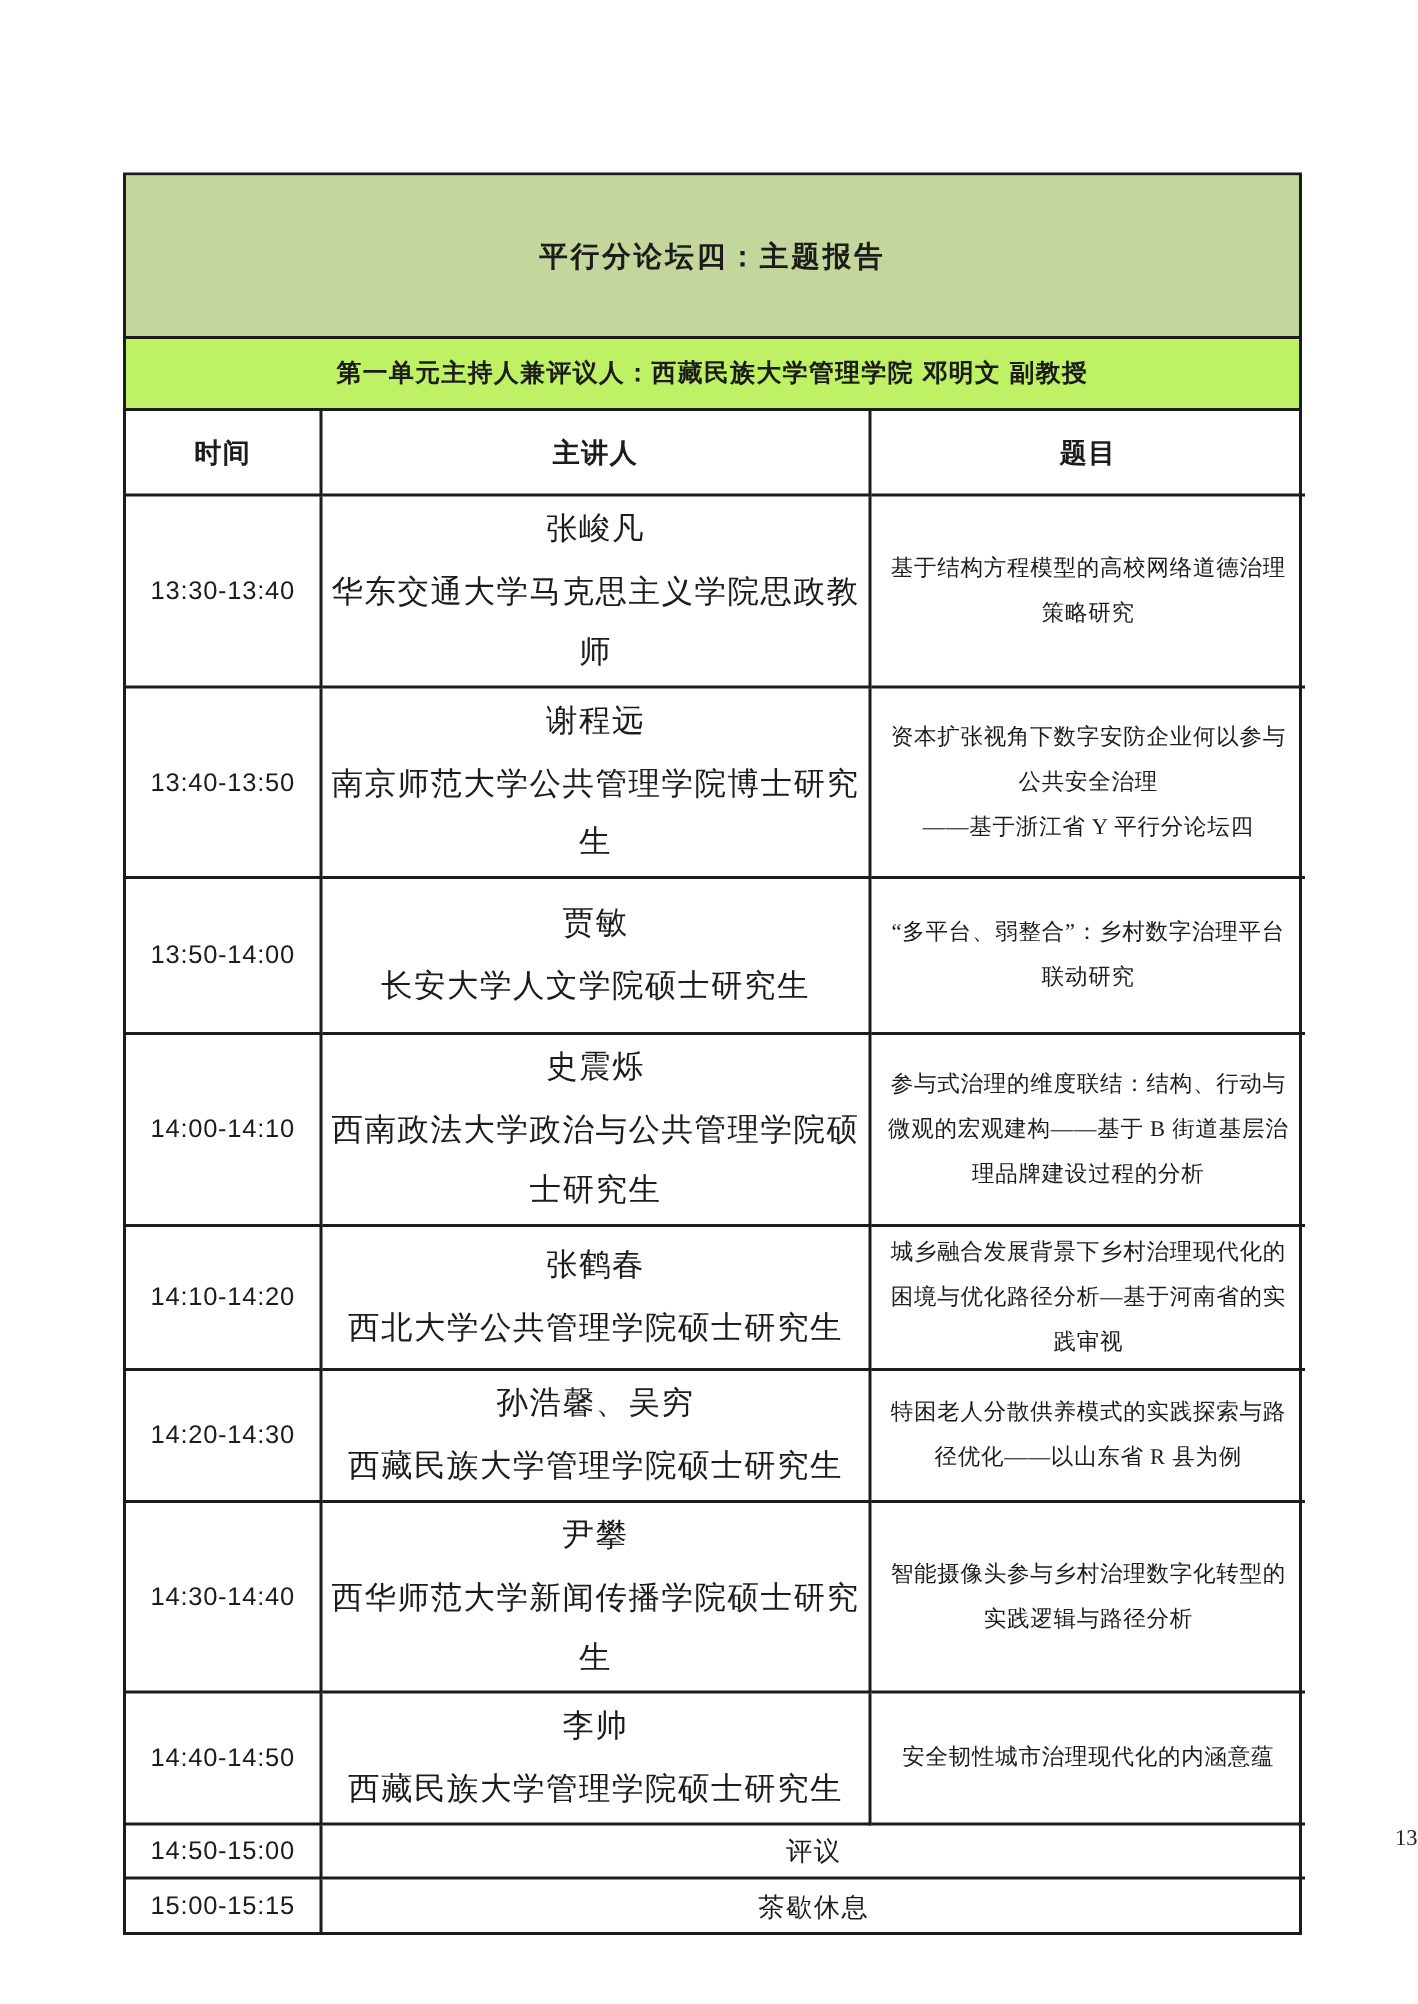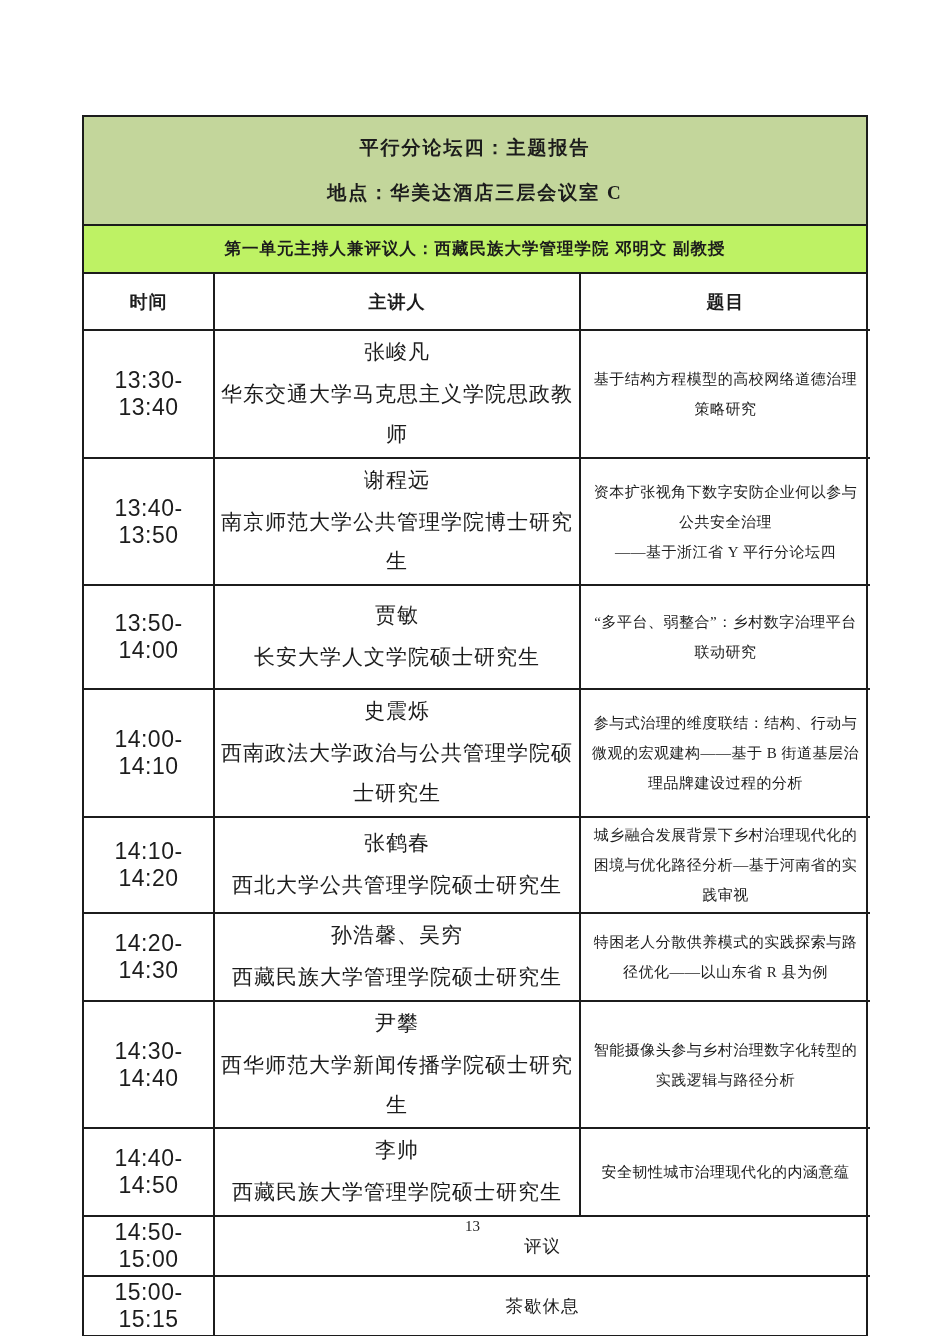--- a/index.html
+++ b/index.html
@@ -76,21 +76,21 @@
 
   table.schedule th {
     font-family: "Liberation Sans", "DejaVu Sans", sans-serif;
     font-weight: bold;
     font-size: 18px;
     height: 56px;
     letter-spacing: 1px;
   }
   td.time {
     font-family: "Liberation Sans", "DejaVu Sans", sans-serif;
-    font-size: 23px;
+    font-size: 17px;
     letter-spacing: 0.5px;
   }
   td.speaker {
     font-size: 21px;
     line-height: 1.9;
     letter-spacing: 1px;
   }
   td.speaker .sname { margin-bottom: 2px; }
   td.title-cell {
     font-size: 15px;
@@ -110,35 +110,34 @@
   tr.h90  { height: 90px; }
   tr.h85  { height: 85px; }
   tr.h80  { height: 80px; }
   tr.h73  { height: 73px; }
   tr.h52  { height: 36px; }
   .page-number {
     position: absolute;
     left: 0;
     top: 1218px;
     width: 100%;
-    text-align: center;
+    text-align: right;
     font-size: 15px;
     font-family: "Liberation Serif", "DejaVu Serif", serif;
     color: #222;
   }
 </style>
 </head>
 <body>
 
 <div class="page">
   <div class="doc-table">
 
     <div class="green-header">
       <div>平行分论坛四：主题报告</div>
-      <div>地点：华美达酒店三层会议室 C</div>
     </div>
 
     <div class="unit-row">第一单元主持人兼评议人：西藏民族大学管理学院 邓明文 副教授</div>
 
     <table class="schedule">
       <colgroup>
         <col class="c-time">
         <col class="c-speaker">
         <col class="c-title">
       </colgroup>

